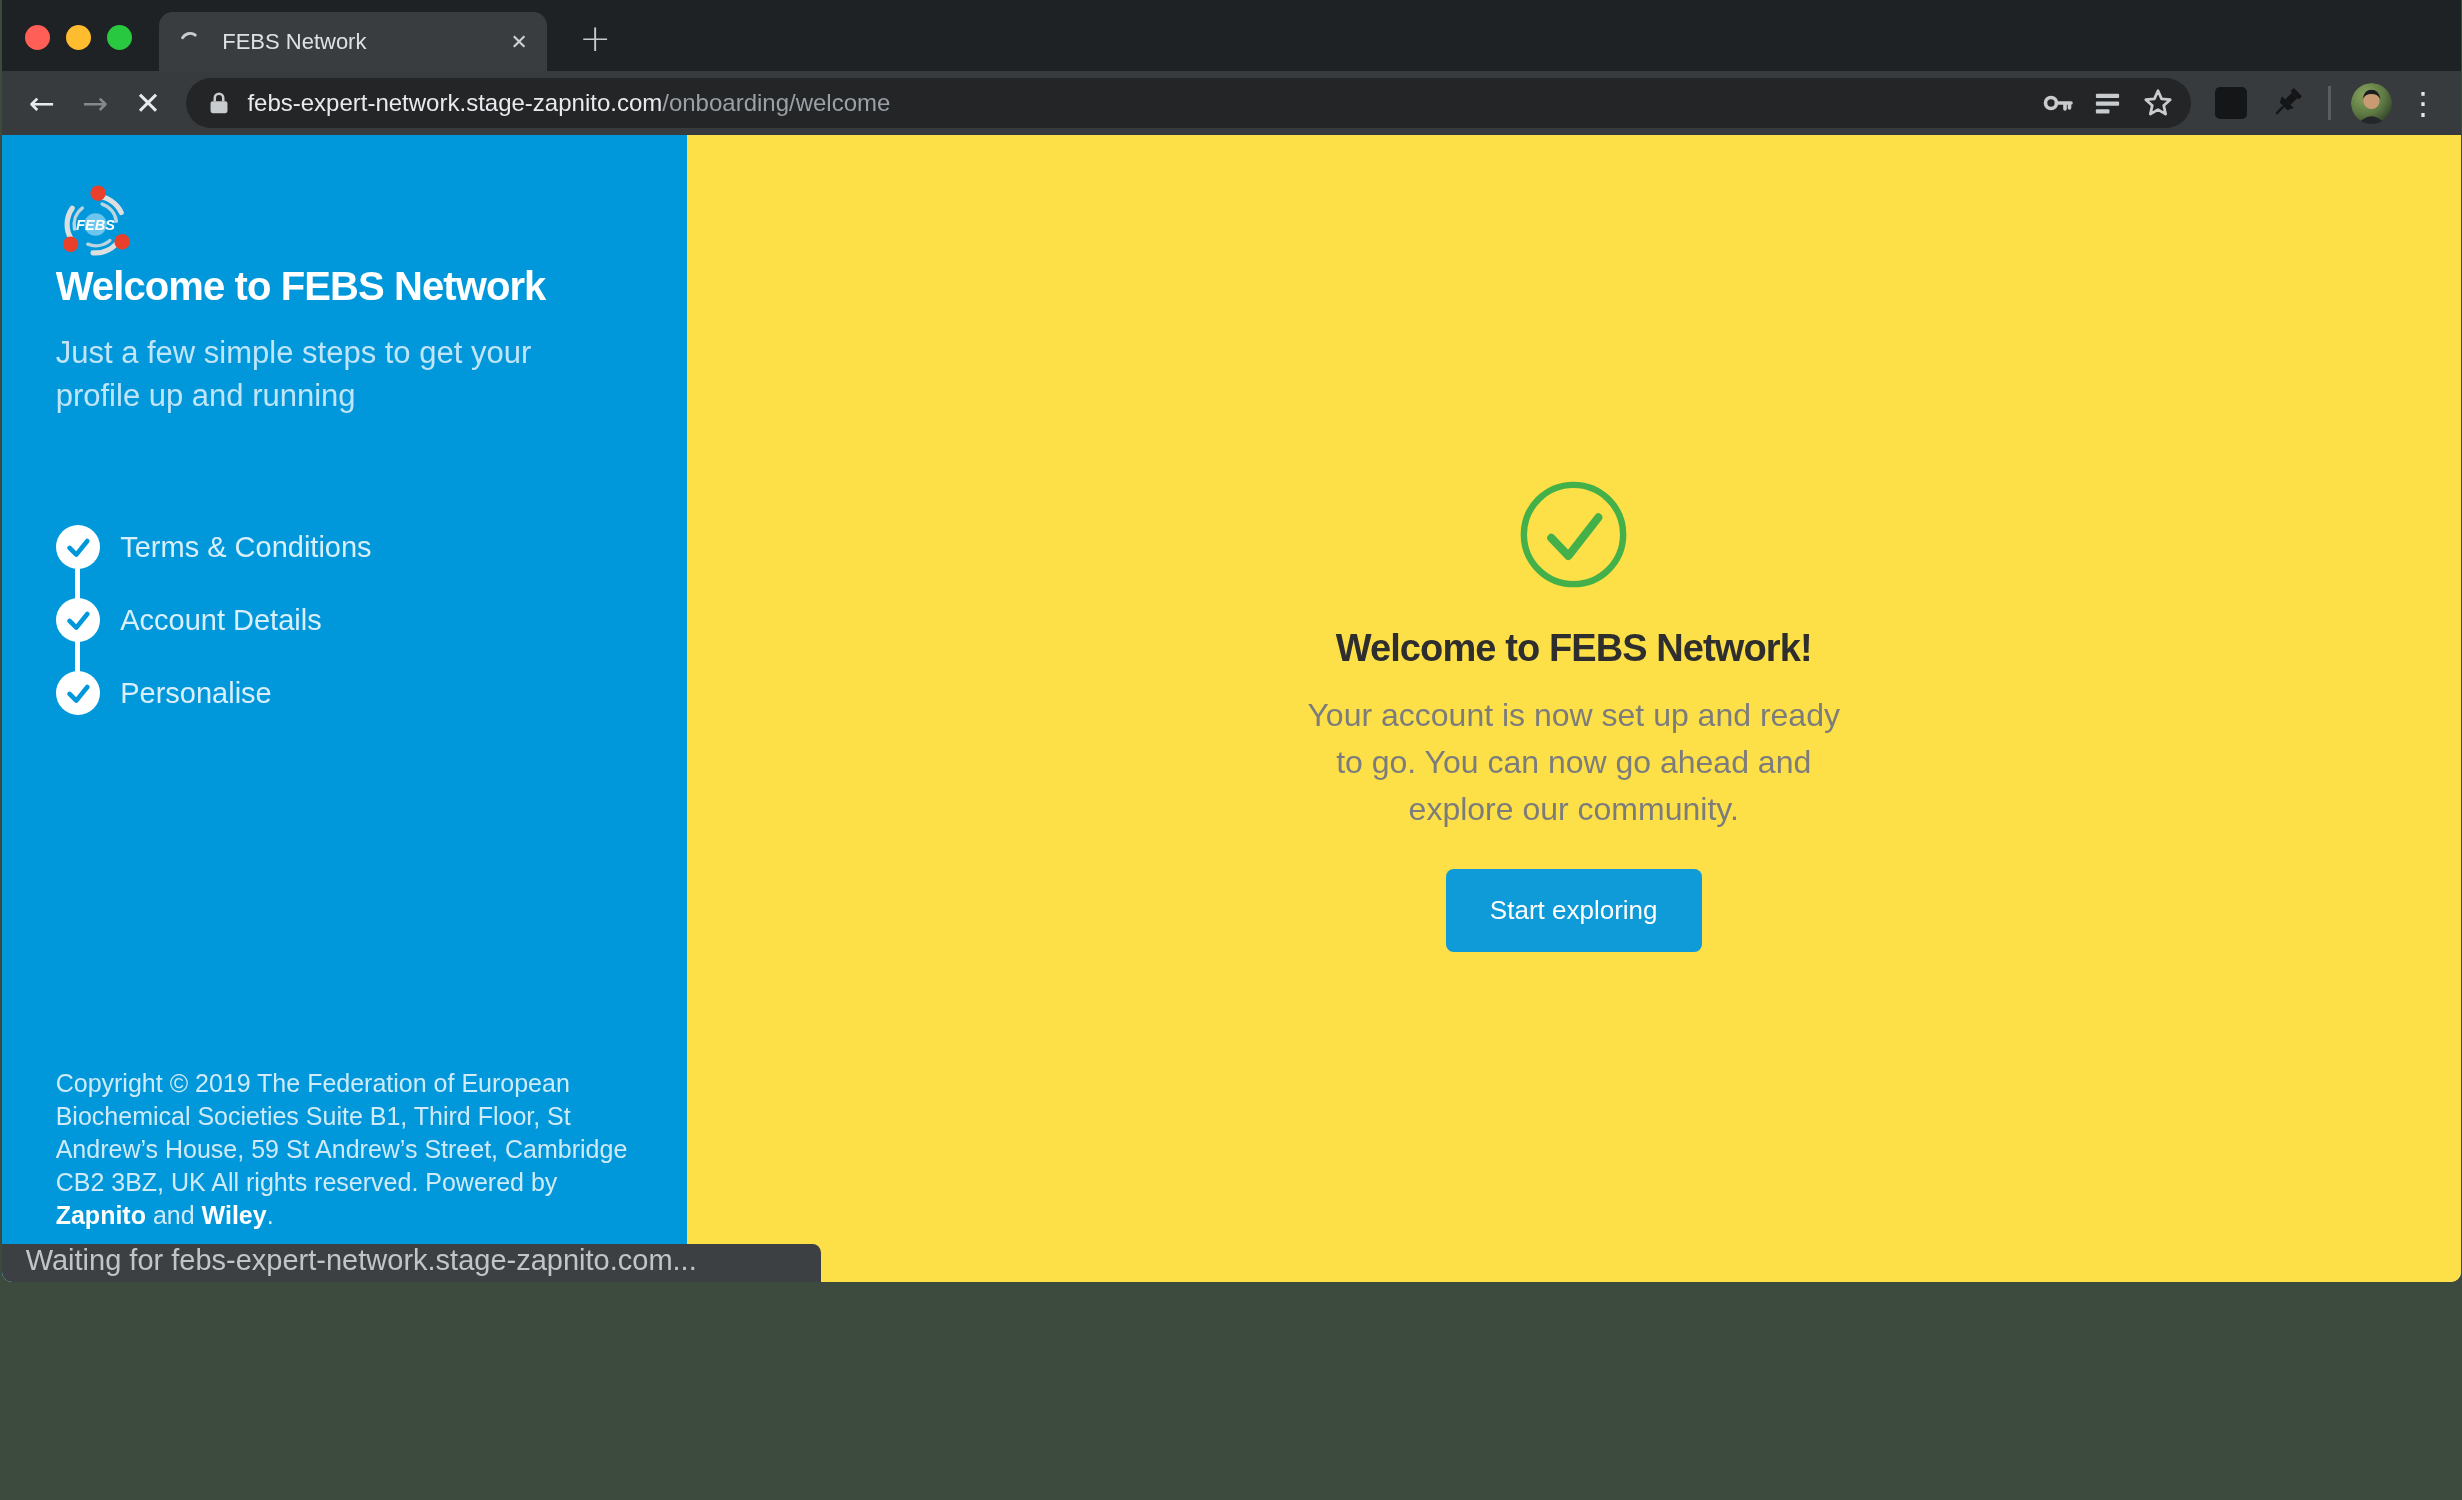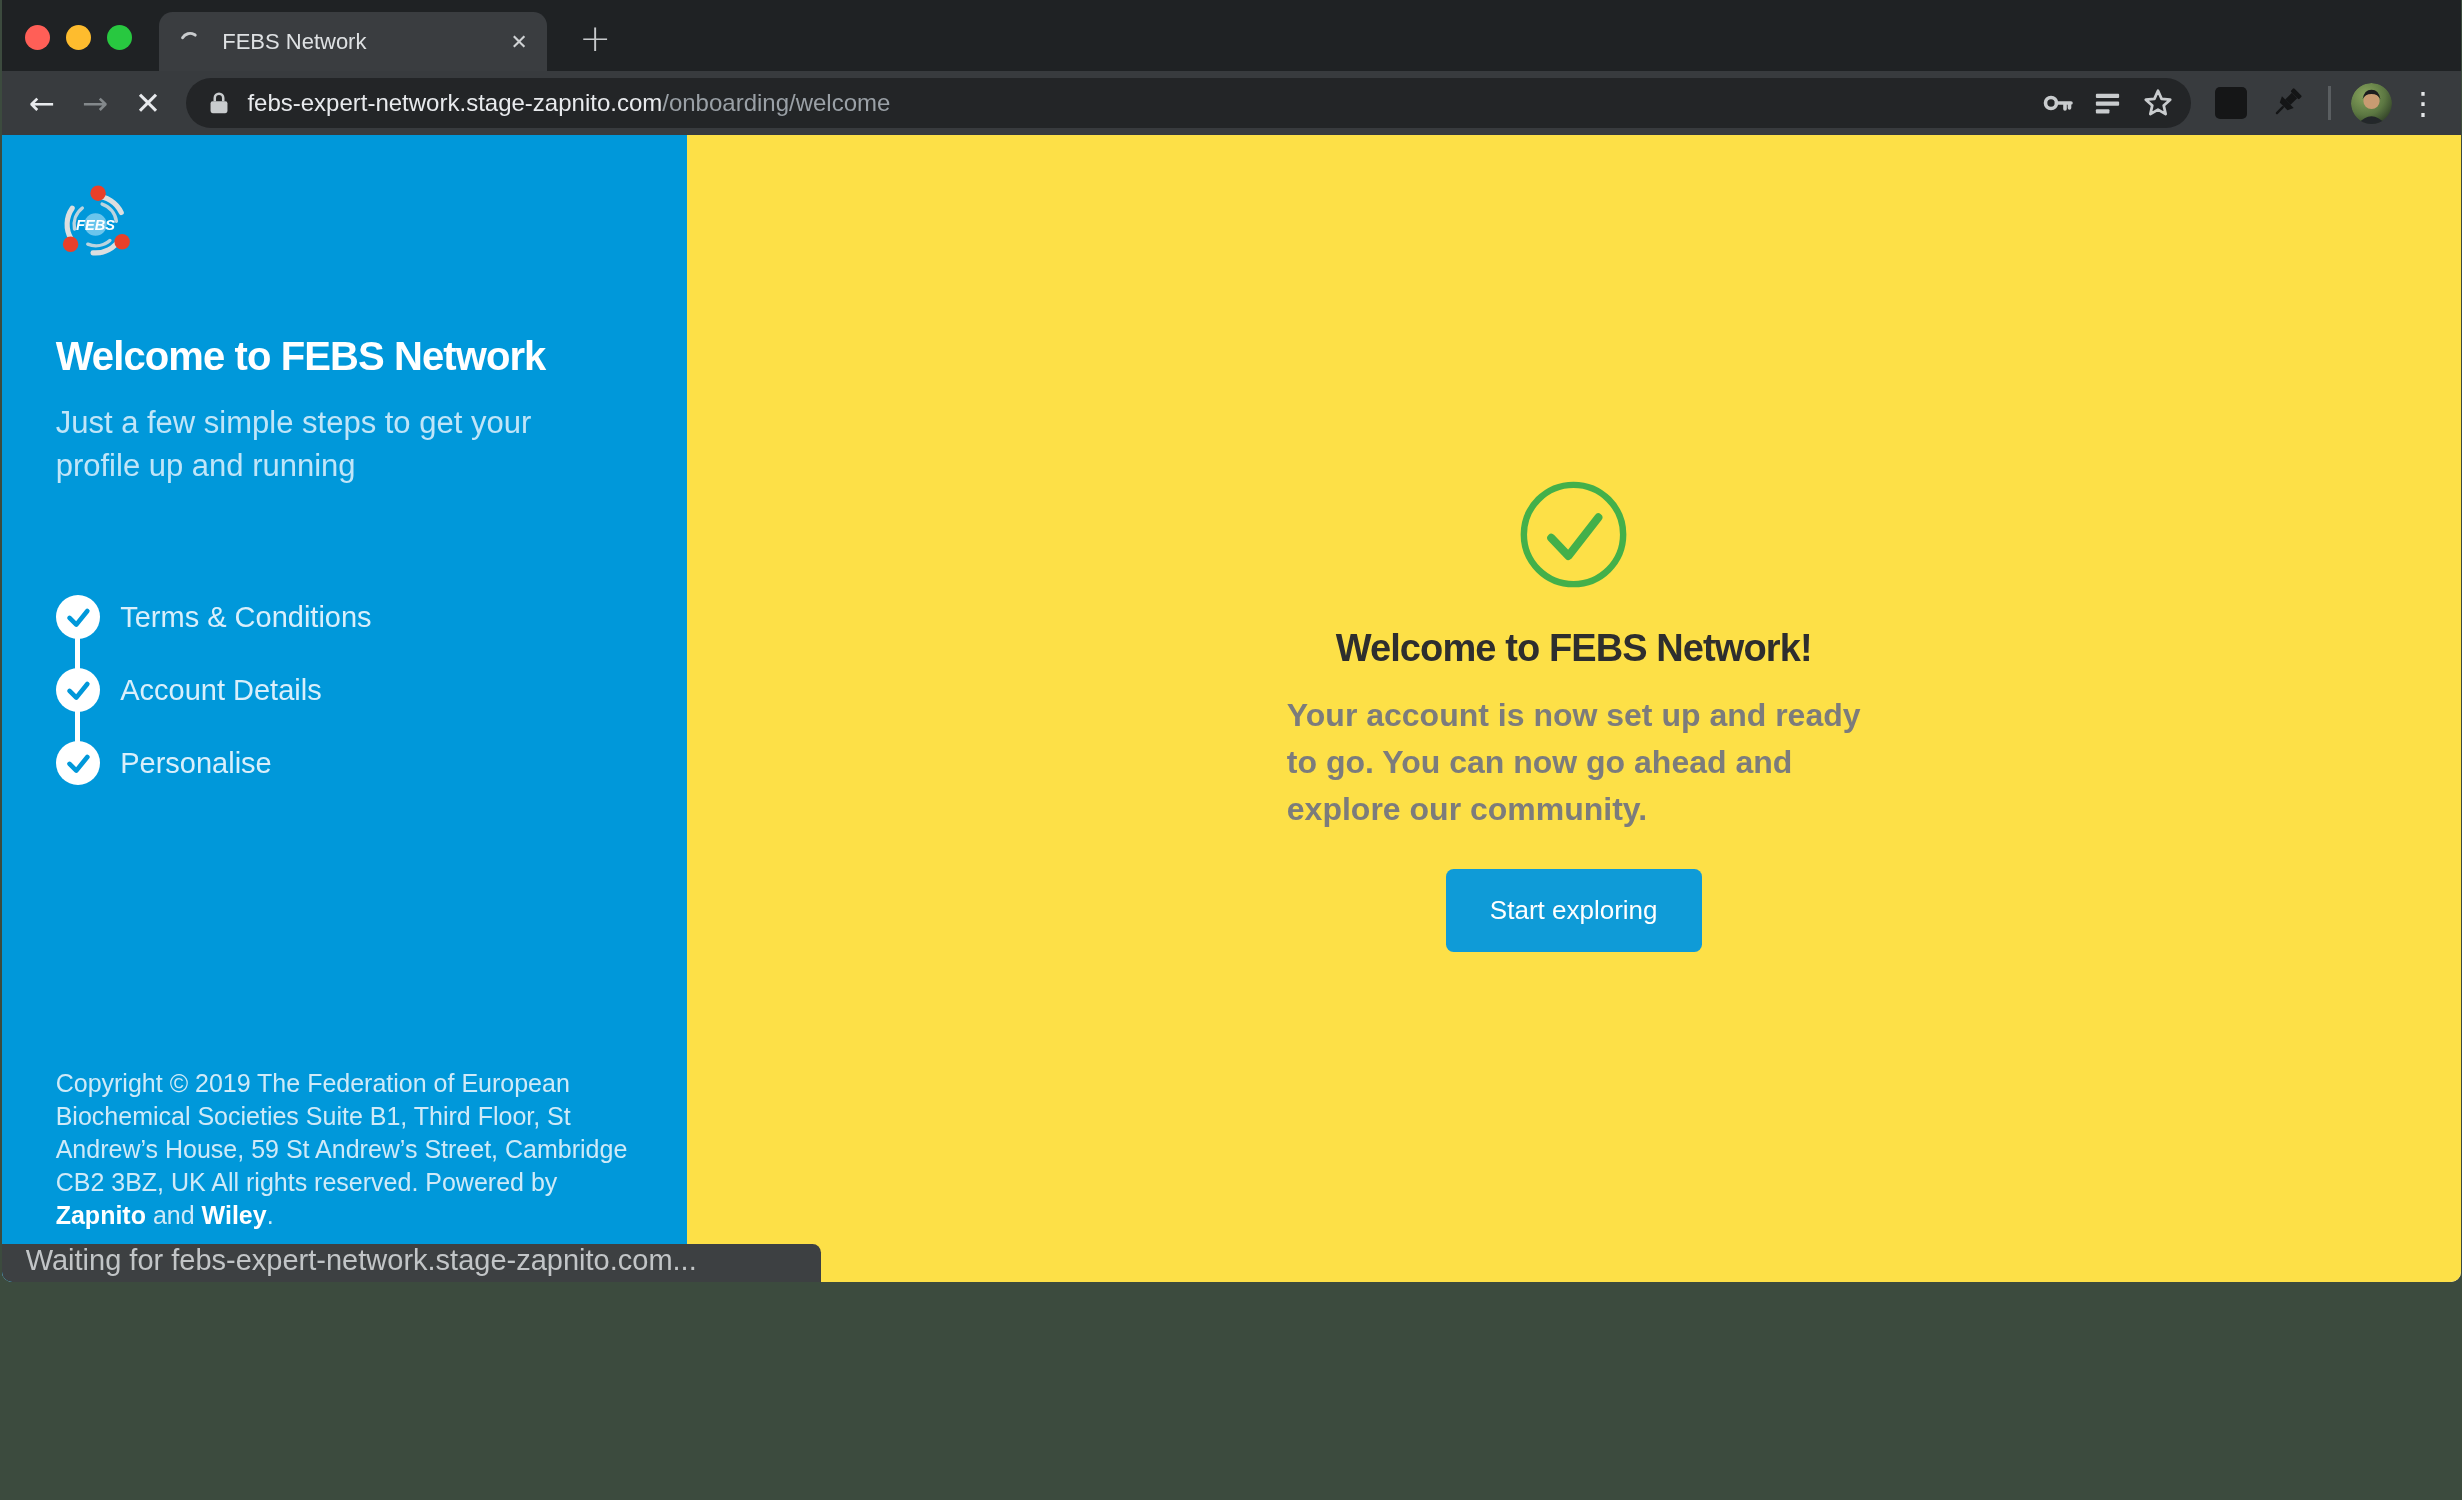--- a/index.html
+++ b/index.html
@@ -89,21 +89,21 @@
   }
   
   .content { flex:1; display:flex; min-height:0; }
   .sidebar {
     width:685px; flex:0 0 685px; background:#0098da;
     display:flex; flex-direction:column; padding:50px 53px 50px 54px;
     color:#ffffff;
   }
   .logo { width:79px; height:79px; }
   .side-title {
-    margin-top:70px; font-size:40px; font-weight:bold; letter-spacing:-0.9px;
+    font-size:40px; font-weight:bold; letter-spacing:-0.9px;
     color:#ffffff;
   }
   .side-sub {
     margin-top:22px; width:504px; font-size:31px; line-height:43px;
     color:#c0e5f8;
   }
   .steps { position:relative; margin-top:108px; }
   .steps::before {
     content:""; position:absolute; left:19.7px; top:22px; bottom:22px;
     width:5.1px; background:#ffffff;
@@ -128,21 +128,21 @@
     flex:1; background:#fde047; display:flex; flex-direction:column;
     align-items:center;
   }
   .check-badge { margin-top:343px; width:113px; height:113px; }
   .main-heading {
     margin-top:36px; font-size:38px; font-weight:bold; letter-spacing:-0.9px;
     color:#2e2e2e;
   }
   .main-body {
     margin-top:22px; font-size:32px; line-height:47px; color:#7c7c7c;
-    font-weight:bold;
+    text-align:center;
   }
   .main-body span { display:block; }
   .start-btn {
     margin-top:36px; width:256px; height:83px; border:none; border-radius:7.7px;
     background:#0f9bd7; color:#ffffff; font-size:26px;
     font-family:"Liberation Sans", sans-serif; cursor:pointer;
   }
   
   .status-tip {
     position:absolute; left:0; bottom:0; width:819px; height:38px;

